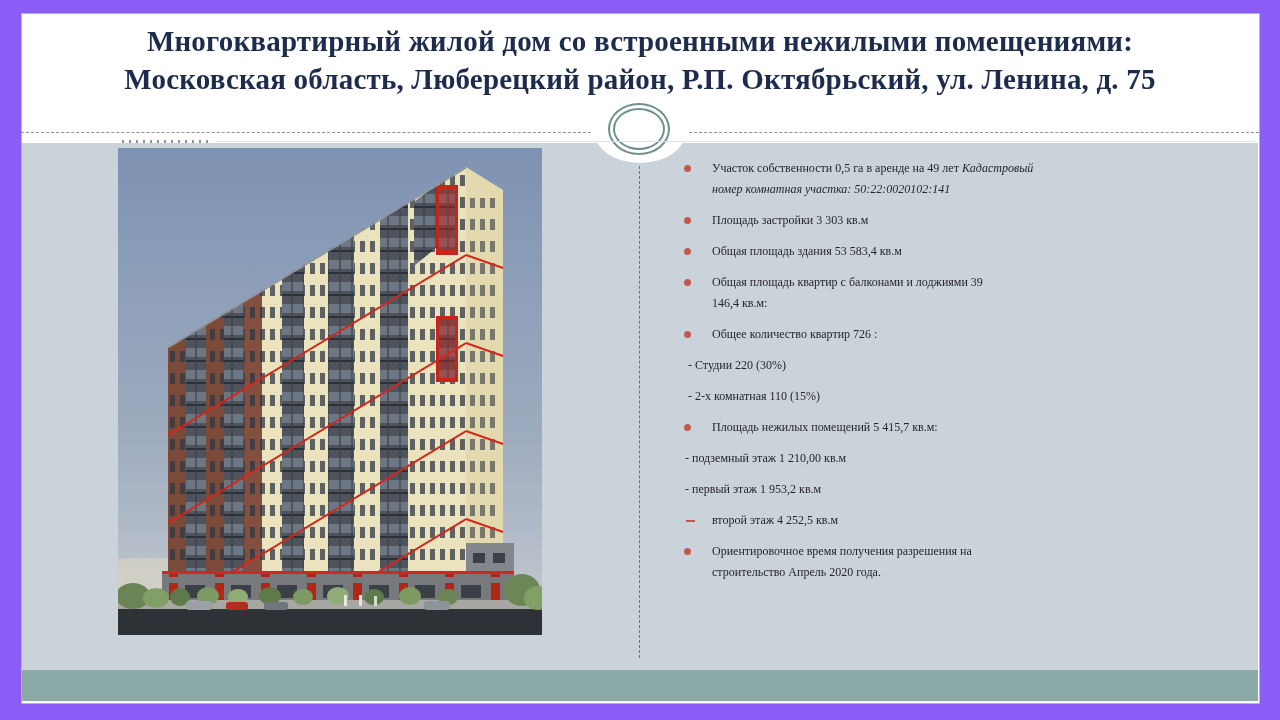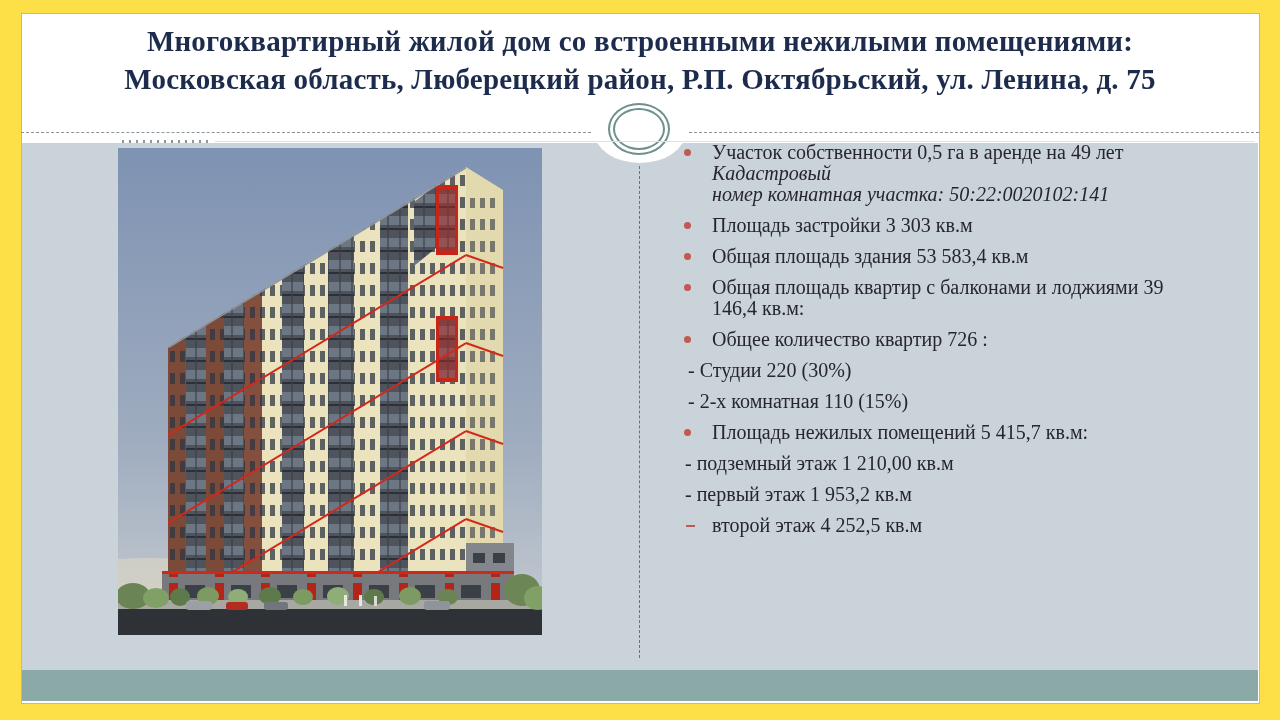--- a/index.html
+++ b/index.html
@@ -1,18 +1,18 @@
 <!DOCTYPE html>
 <html style="--title-color: #1d2c4d; --text-color: #26262c; --bullet-color: #c05a50; --panel-bg: #c9d3d9; --band-color: #8ba9a6; --ring-color: #6f908d; --frame-border: #b3babd; --divider-color: #8a9499; --vdash-color: #66737c;"><head>
 <meta charset="utf-8">
 <style>
   html,body{margin:0;padding:0;background:#ffffff;}
   .slide{
     position:relative;width:1280px;height:720px;overflow:hidden;
-    background:#fde047;
+    background:#8b5cf6;
     font-family:"Liberation Serif", serif;
   }
   .frame{
     position:absolute;left:21px;top:13px;width:1237px;height:689px;
     border:1px solid var(--frame-border,#b3babd);
     background:#ffffff;
   }
   .title{
     position:absolute;left:30px;top:22px;width:1220px;
     text-align:center;
@@ -60,23 +60,23 @@
     position:absolute;left:215px;top:141px;width:1040px;height:0;
     border-top:1px solid #dde2e5;
   }
   .photo{
     position:absolute;left:118px;top:148px;width:424px;height:487px;
     overflow:hidden;
   }
   .photo svg{display:block;width:424px;height:487px;}
   
   .list{
-    position:absolute;left:683px;top:142px;width:557px;
+    position:absolute;left:683px;top:158px;width:557px;
     color:var(--text-color,#26262c);
-    font-size:20px;line-height:21px;
+    font-size:12px;line-height:21px;
   }
   .li{position:relative;margin-bottom:10px;min-height:21px;}
   .li .t{display:block;}
   .li.has-dot .t{margin-left:29px;}
   .li.has-reddash .t{margin-left:29px;}
   .dot{
     position:absolute;left:1px;top:7px;width:7px;height:7px;border-radius:50%;
     background:var(--bullet-color,#c05a50);
   }
   .reddash{
@@ -244,14 +244,18 @@
     <div class="li dash">
       <span class="t">- подземный этаж  1 210,00 кв.м</span>
     </div>
     <div class="li dash">
       <span class="t">- первый этаж 1 953,2 кв.м</span>
     </div>
     <div class="li has-reddash">
       <span class="reddash"></span>
       <span class="t">второй этаж  4 252,5 кв.м</span>
     </div>
+    <div class="li has-dot">
+      <span class="dot"></span>
+      <span class="t"><span>Ориентировочное время получения разрешения на</span><br><span>строительство Апрель 2020 года.</span></span>
+    </div>
   </div>
 </div>
 
 </body></html>

